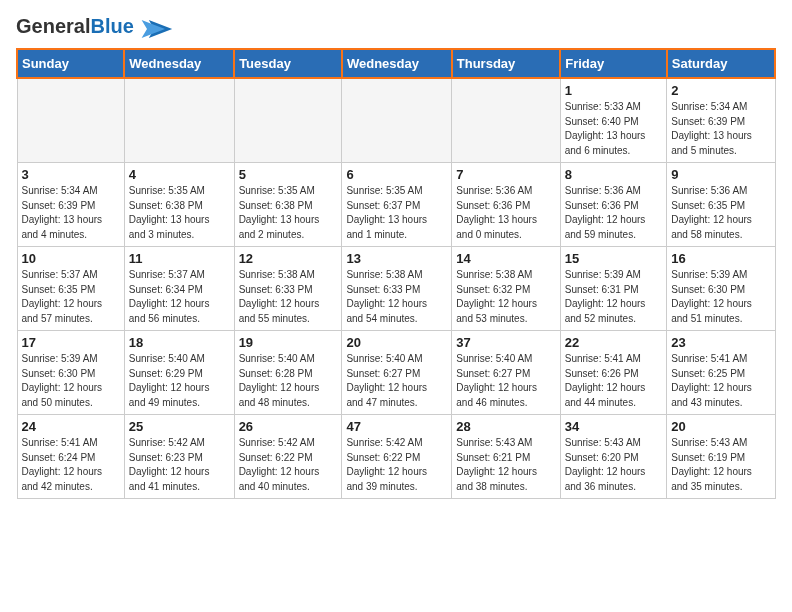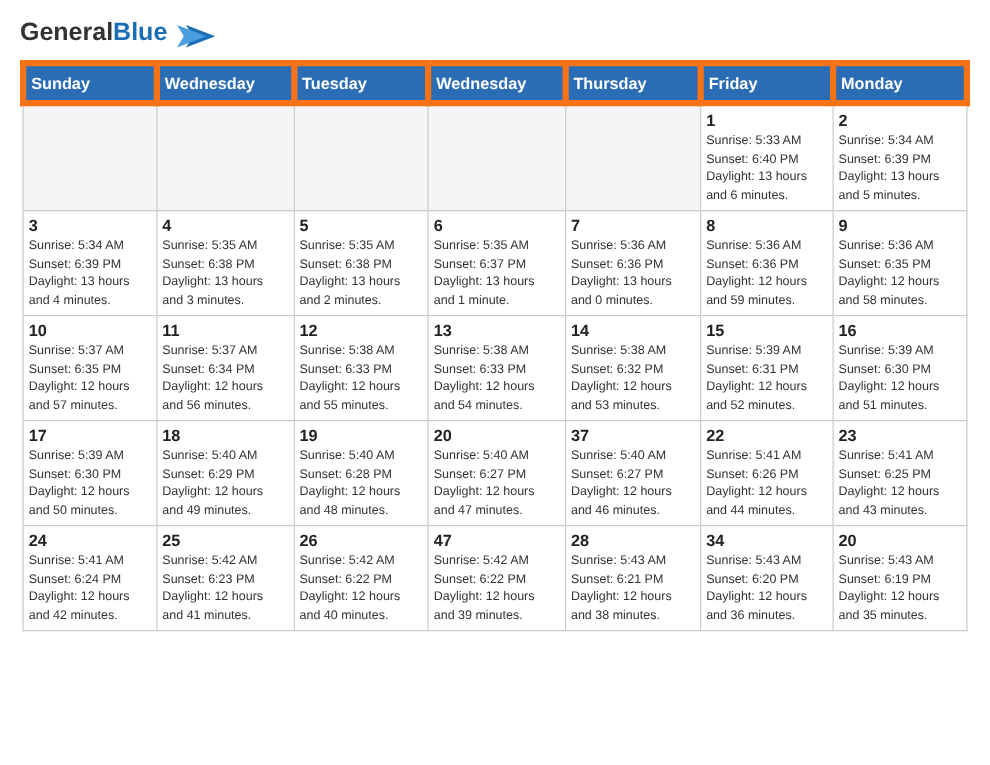--- a/index.html
+++ b/index.html
@@ -50,21 +50,21 @@
       width: 100%;
       border-collapse: collapse;
     }
     thead tr th {
       background: #2a6db5;
       color: #fff;
       font-size: 13px;
       font-weight: bold;
       padding: 6px 4px;
       text-align: left;
-      border: 5px solid #f97316;
+      border: 2px solid #f97316;
     }
     tbody tr td {
       vertical-align: top;
       border: 1px solid #ccc;
       padding: 4px 4px 4px 4px;
       font-size: 10.5px;
       color: #222;
       height: 80px;
       width: 113px;
     }
@@ -109,21 +109,21 @@
 
 <table>
   <thead>
     <tr>
     <th>Sunday</th>
         <th>Wednesday</th>
         <th>Tuesday</th>
         <th>Wednesday</th>
         <th>Thursday</th>
         <th>Friday</th>
-        <th>Monday</th>
+        <th>Saturday</th>
       </tr>
   </thead>
   <tbody id="calendar-body">
   <tr>
         <td class="empty-top"></td>
         <td class="empty-top"></td>
         <td class="empty-top"></td>
         <td class="empty-top"></td>
         <td class="empty-top"></td>
         <td>

